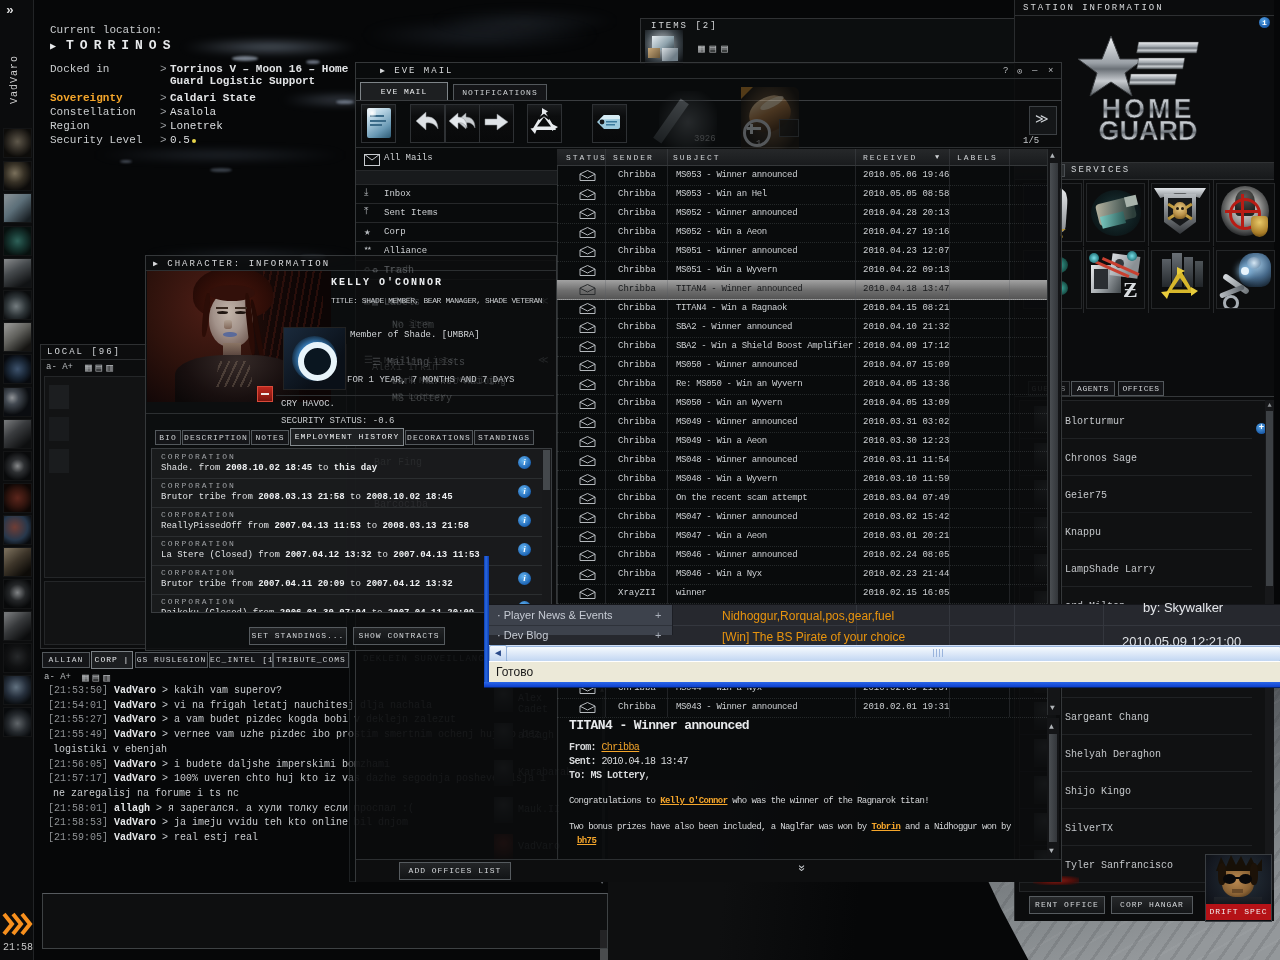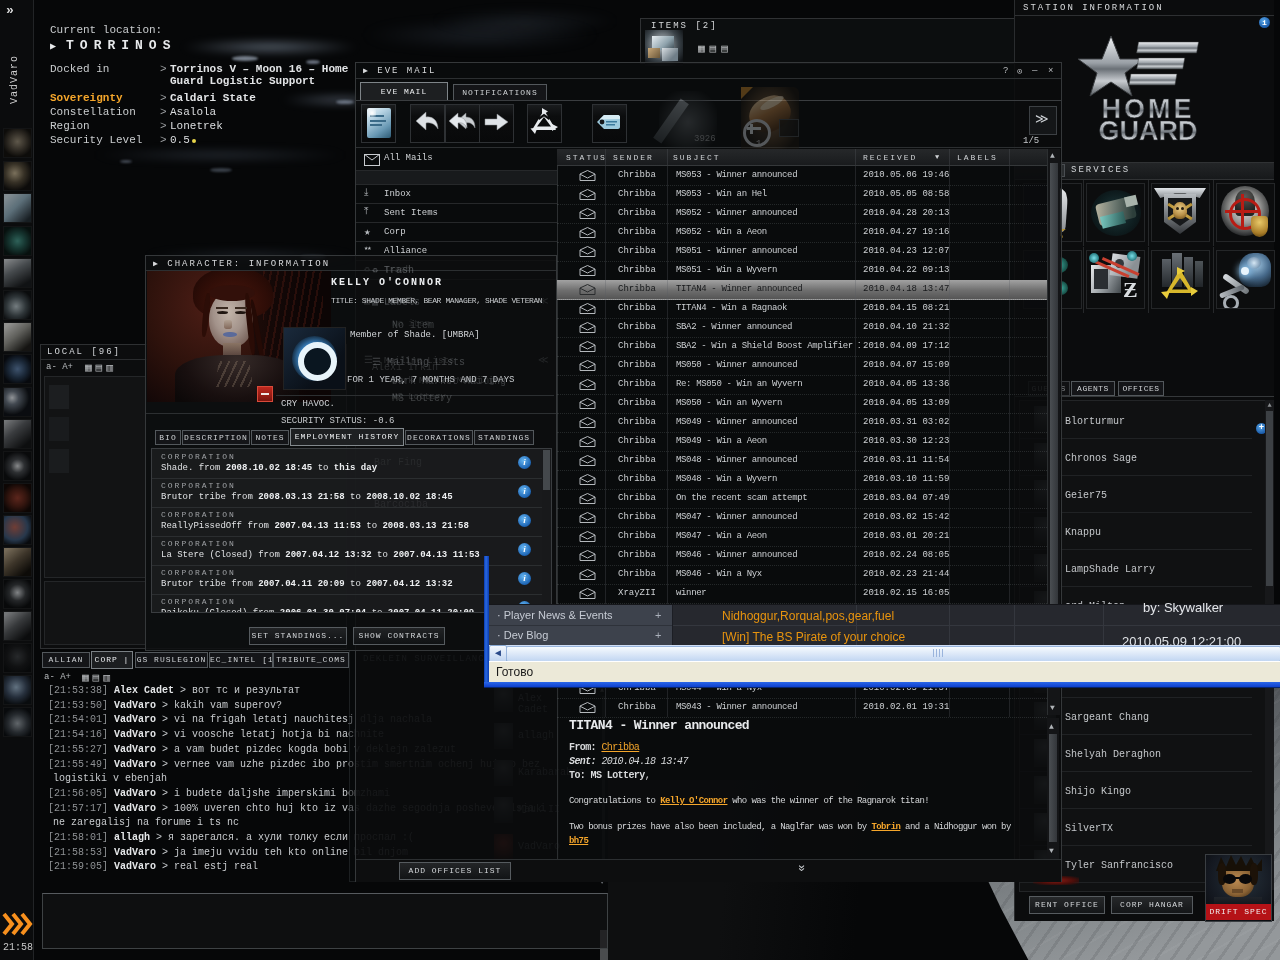--- a/index.html
+++ b/index.html
@@ -352,24 +352,22 @@
 
 <div id="chat" style="position:absolute;left:40px;top:650px;width:568px;height:300px;">
  <div class="tab" style="left:2px;top:2px;width:46px;height:14px;line-height:14px;">ALLIAN</div>
  <div class="tab" style="left:51px;top:1px;width:40px;height:16px;line-height:15px;background:#1c1e20;border-color:#7a8084;color:#e8eaec;">CORP |</div>
  <div class="tab" style="left:95px;top:2px;width:71px;height:14px;line-height:14px;font-size:8px;">GS RUSLEGION</div>
  <div class="tab" style="left:169px;top:2px;width:62px;height:14px;line-height:14px;font-size:8px;">EC_INTEL [1</div>
  <div class="tab" style="left:233px;top:2px;width:74px;height:14px;line-height:14px;">TRIBUTE_COMS</div>
  <div class="t" style="left:4px;top:22px;font-size:9px;color:#b8bbbe;">a- A+</div>
  <div class="t" style="left:42px;top:21px;font-size:11px;color:#b0b3b6;letter-spacing:4px;">▦▤▥</div>
  <div id="chatlines" style="position:absolute;left:8px;top:34px;width:558px;height:206px;overflow:hidden;font-size:10px;line-height:14.7px;color:#c8cbce;">
-<div><span class="cts">[21:53:38]</span> <b class="cnm">Alex Cadet</b> &gt; вот тс и результат</div>
 <div><span class="cts">[21:53:50]</span> <b class="cnm">VadVaro</b> &gt; kakih vam superov?</div>
 <div><span class="cts">[21:54:01]</span> <b class="cnm">VadVaro</b> &gt; vi na frigah letatj nauchitesj dlja nachala</div>
-<div><span class="cts">[21:54:16]</span> <b class="cnm">VadVaro</b> &gt; vi voosche letatj hotja bi nachnite</div>
 <div><span class="cts">[21:55:27]</span> <b class="cnm">VadVaro</b> &gt; a vam budet pizdec kogda bobi v deklejn zalezut</div>
 <div><span class="cts">[21:55:49]</span> <b class="cnm">VadVaro</b> &gt; vernee vam uzhe pizdec ibo prostim smertnim ochenj hujovo bez<br><span style="margin-left:5px;">logistiki v ebenjah</span></div>
 <div><span class="cts">[21:56:05]</span> <b class="cnm">VadVaro</b> &gt; i budete daljshe imperskimi bomzhami</div>
 <div><span class="cts">[21:57:17]</span> <b class="cnm">VadVaro</b> &gt; 100% uveren chto huj kto iz vas dazhe segodnja poshevelilsja i<br><span style="margin-left:5px;">ne zaregalisj na forume i ts nc</span></div>
 <div><span class="cts">[21:58:01]</span> <b class="cnm">allagh</b> &gt; я зарегался. а хули толку если проспал :(</div>
 <div><span class="cts">[21:58:53]</span> <b class="cnm">VadVaro</b> &gt; ja imeju vvidu teh kto online bil dnjom</div>
 <div><span class="cts">[21:59:05]</span> <b class="cnm">VadVaro</b> &gt; real estj real</div>
  </div>
  <div class="t" style="left:560px;top:36px;font-size:7px;color:#6a6e72;">▲</div>
  <div class="t" style="left:560px;top:228px;font-size:7px;color:#6a6e72;">▼</div>
@@ -395,21 +393,21 @@
         <div class="sport"></div>
         <div class="snm">Mauk.II</div>
       </div>
  <div class="srow" style="top:180px;">
         <div class="sport" style="background:radial-gradient(circle at 50% 35%,#7a2a22 0%,#451812 50%,#1c0c08 85%);"></div>
         <div class="snm">VadVaro</div>
       </div>
 </div>
 
 <div id="mail" style="position:absolute;left:355px;top:62px;width:705px;height:818px;background:rgba(11,12,13,0.86);border:1px solid #35383a;">
- <div class="t" style="left:7px;top:3px;font-size:9px;letter-spacing:2px;color:#d8dadc;"><span style="font-size:8px;">▶</span> EVE MAIL</div>
+ <div class="t" style="left:24px;top:3px;font-size:9px;letter-spacing:2px;color:#d8dadc;"><span style="font-size:8px;">▶</span> EVE MAIL</div>
  <div class="t" style="left:647px;top:3px;font-size:9px;color:#b8bbbe;">?</div>
       <div class="t" style="left:661px;top:3px;font-size:9px;color:#b8bbbe;">⊙</div>
       <div class="t" style="left:676px;top:3px;font-size:9px;color:#b8bbbe;">─</div>
       <div class="t" style="left:692px;top:3px;font-size:9px;color:#b8bbbe;">×</div>
  <div style="position:absolute;left:0;top:15px;width:100%;height:1px;background:#2c2f31;"></div>
 
  <div class="tab" style="left:4px;top:19px;width:86px;height:17px;line-height:17px;background:#1d1f21;border-color:#7e8488;color:#eef0f2;">EVE MAIL</div>
  <div class="tab" style="left:97px;top:21px;width:92px;height:15px;line-height:15px;">NOTIFICATIONS</div>
  <div style="position:absolute;left:0;top:37px;width:100%;height:1px;background:#3a3d40;"></div>
 
@@ -939,25 +937,25 @@
 
  <div style="position:absolute;left:691px;top:86px;width:12px;height:566px;background:#141517;border-left:1px solid #2c2f31;">
   <div style="position:absolute;left:2px;top:2px;font-size:8px;color:#b0b4b8;">▲</div>
   <div style="position:absolute;left:2px;top:14px;width:8px;height:496px;background:linear-gradient(90deg,#4a4e52,#33363a);"></div>
   <div style="position:absolute;left:2px;top:554px;font-size:8px;color:#b0b4b8;">▼</div>
  </div>
 
  <div id="mdetail" style="position:absolute;left:201px;top:653px;width:502px;height:143px;letter-spacing:-0.6px;">
   <div class="t" style="left:12px;top:2px;font-size:13px;font-weight:bold;color:#e8eaec;">TITAN4 - Winner announced</div>
   <div class="t" style="left:12px;top:26px;font-size:10px;color:#d8dadc;"><b>From:</b> <span class="lnk">Chribba</span></div>
-  <div class="t" style="left:12px;top:40px;font-size:10px;color:#d8dadc;font-style:italic;"><b>Sent:</b> 2010.04.18 13:47</div>
+  <div class="t" style="left:12px;top:40px;font-size:10px;color:#d8dadc;"><b>Sent:</b> 2010.04.18 13:47</div>
   <div class="t" style="left:12px;top:54px;font-size:10px;color:#d8dadc;"><b>To: MS Lottery</b>,</div>
   <div class="t" style="left:12px;top:80px;font-size:9px;color:#d4d6d8;">Congratulations to <span class="lnk" style="font-weight:bold;">Kelly O'Connor</span> who was the winner of the Ragnarok titan!</div>
   <div class="t" style="left:12px;top:106px;font-size:9px;color:#d4d6d8;">Two bonus prizes have also been included, a Naglfar was won by <span class="lnk" style="font-weight:bold;">Tobrin</span> and a Nidhoggur won by</div>
-  <div class="t" style="left:12px;top:120px;font-size:9px;"><span class="lnk" style="font-weight:bold;">bh75</span></div>
+  <div class="t" style="left:12px;top:120px;font-size:9px;"><span class="lnk" style="font-weight:bold;margin-left:8px;">bh75</span></div>
  </div>
  <div style="position:absolute;left:691px;top:655px;width:12px;height:141px;background:#141517;">
   <div style="position:absolute;left:2px;top:4px;font-size:8px;color:#b0b4b8;">▲</div>
   <div style="position:absolute;left:2px;top:16px;width:8px;height:108px;background:linear-gradient(90deg,#4a4e52,#33363a);"></div>
   <div style="position:absolute;left:2px;top:128px;font-size:8px;color:#b0b4b8;">▼</div>
  </div>
 
  <div style="position:absolute;left:0;top:796px;width:705px;height:22px;background:#0d0e0f;border-top:1px solid #2c2f31;">
   <div class="t" style="left:441px;top:1px;font-size:12px;color:#c8ccd0;transform:rotate(90deg);">»</div>
  </div>
@@ -1063,21 +1061,21 @@
  <div style="position:absolute;left:228px;top:243px;font-size:10px;color:rgba(140,144,148,0.14);">Barcociba</div>
  <div class="btn" style="left:103px;top:371px;width:96px;height:16px;line-height:16px;font-size:8px;background:linear-gradient(#212325,#101214);">SET STANDINGS...</div>
  <div class="btn" style="left:207px;top:371px;width:90px;height:16px;line-height:16px;font-size:8px;background:linear-gradient(#212325,#101214);">SHOW CONTRACTS</div>
 </div>
 
 <div id="browser">
 
  <div style="position:absolute;left:484px;top:556px;width:5px;height:132px;background:linear-gradient(90deg,#0a3ab0,#2a6ae0 40%,#0a3ab0);"></div>
 
  <div style="position:absolute;left:489px;top:604px;width:791px;height:41px;background:#26282e;border-top:1px solid #15161a;">
-  <div style="position:absolute;left:0;top:0;width:183px;height:56px;background:#3d424c;border-right:1px solid #1c1e24;">
+  <div style="position:absolute;left:0;top:0;width:183px;height:30px;background:#3d424c;border-right:1px solid #1c1e24;">
    <div style="position:absolute;left:8px;top:4px;font-family:'Liberation Sans',sans-serif;font-size:11px;color:#c6cbd4;">· Player News &amp; Events</div>
    <div style="position:absolute;left:166px;top:4px;font-family:'Liberation Sans',sans-serif;font-size:11px;color:#aab0ba;">+</div>
    <div style="position:absolute;left:0;top:20px;width:183px;height:1px;background:#2e323a;"></div>
    <div style="position:absolute;left:8px;top:24px;font-family:'Liberation Sans',sans-serif;font-size:11px;color:#c6cbd4;">· Dev Blog</div>
    <div style="position:absolute;left:166px;top:24px;font-family:'Liberation Sans',sans-serif;font-size:11px;color:#aab0ba;">+</div>
   </div>
   <div style="position:absolute;left:184px;top:20px;width:607px;height:1px;background:#34373e;"></div>
   <div style="position:absolute;left:367px;top:0;width:1px;height:41px;background:#34373e;"></div>
   <div style="position:absolute;left:460px;top:0;width:1px;height:41px;background:#34373e;"></div>
   <div style="position:absolute;left:525px;top:0;width:1px;height:41px;background:#34373e;"></div>

